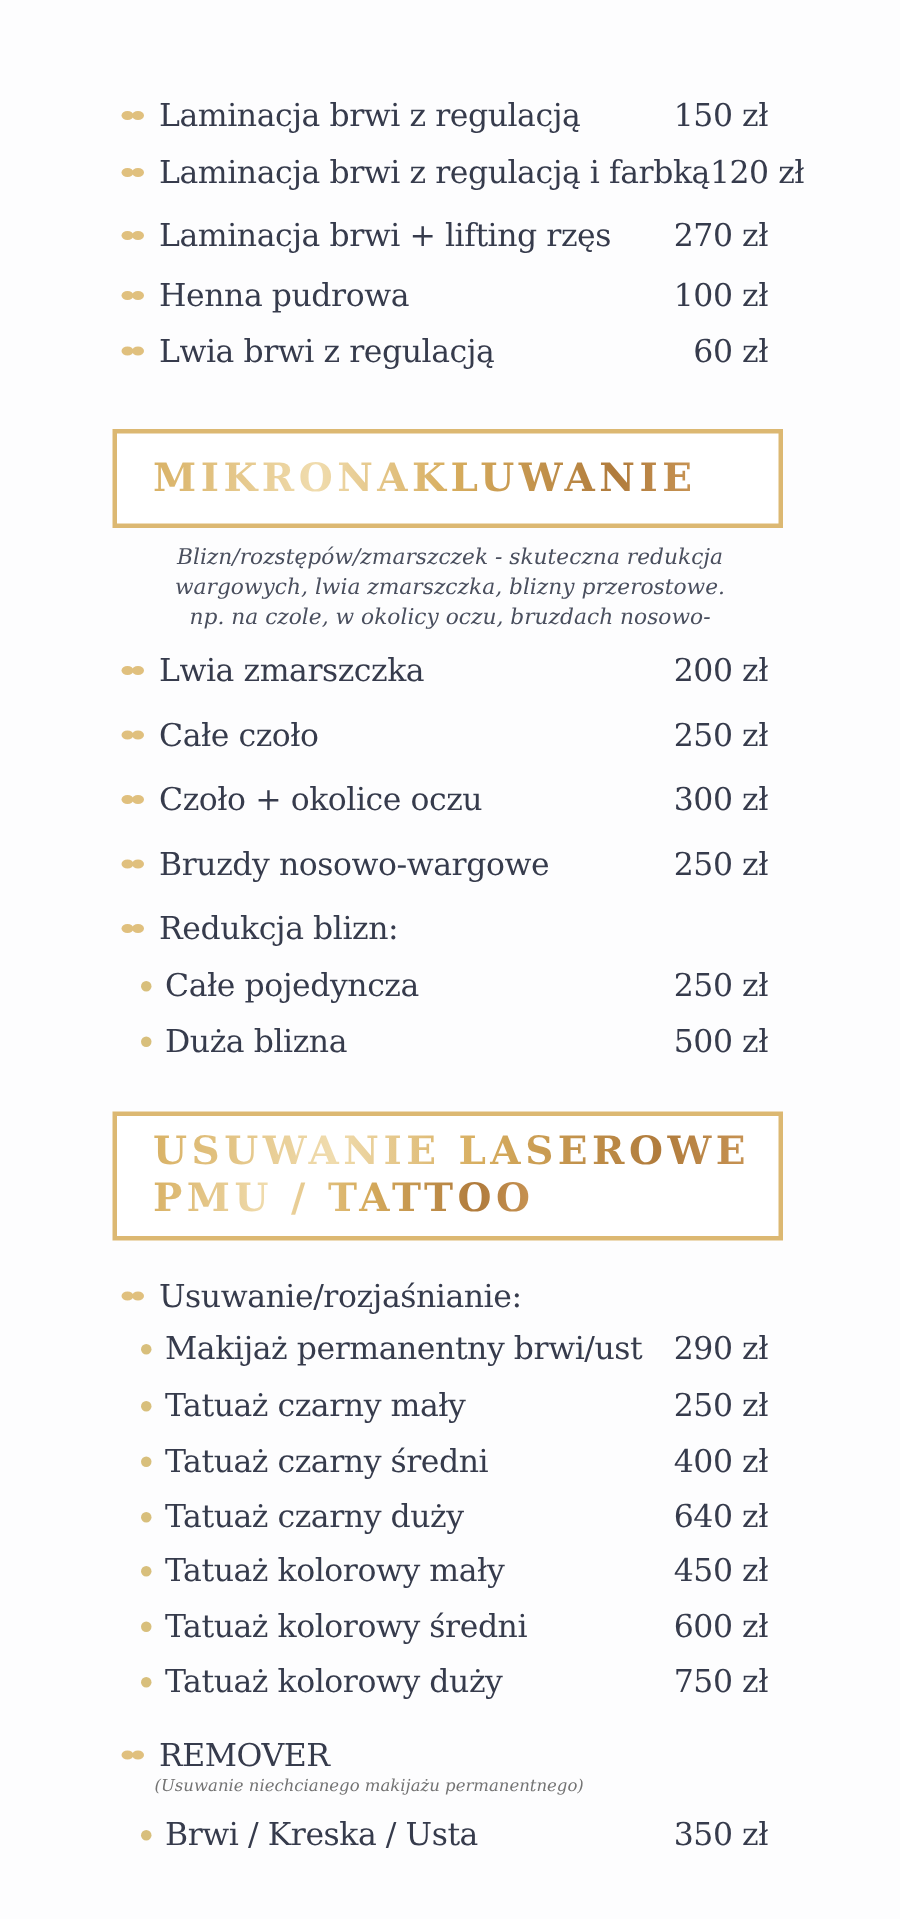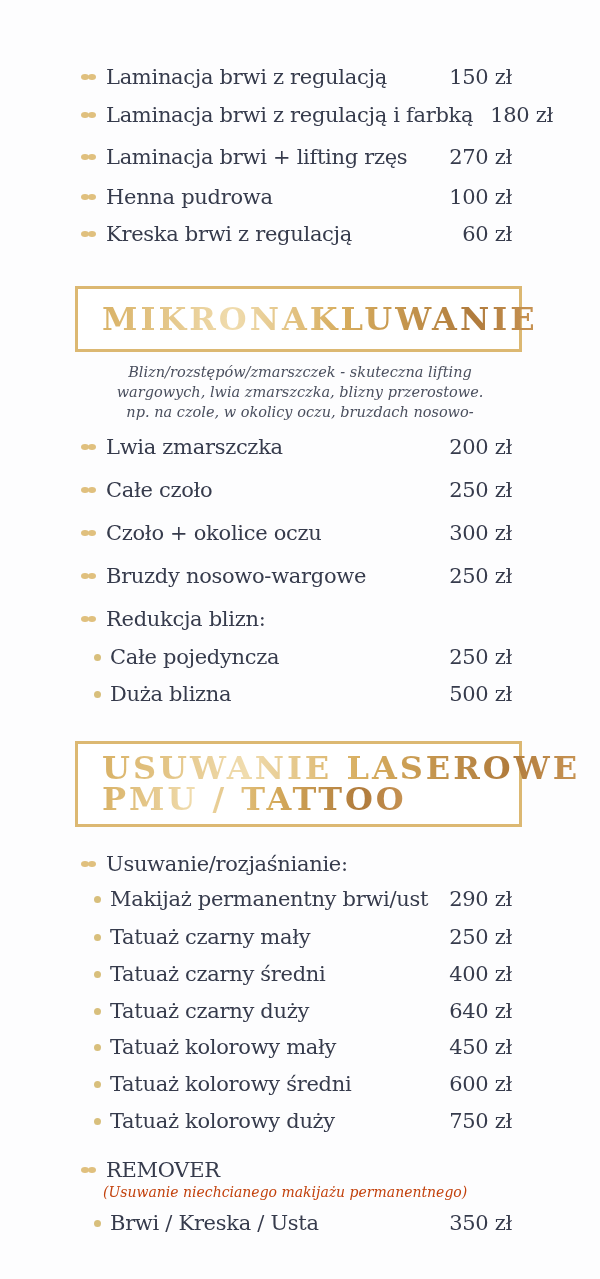--- a/index.html
+++ b/index.html
@@ -11,21 +11,21 @@
     position: relative;
   }
   .page { position: absolute; left: 0; top: 12px; width: 476px; height: 1279px; }
   .row {
     position: absolute; left: 80px; width: 432px; height: 30px;
     display: flex; align-items: center; justify-content: space-between;
     font-size: 21px; letter-spacing: -0.3px; white-space: nowrap;
   }
   .row .left { display: flex; align-items: center; }
   .row.sub { left: 94px; width: 418px; }
-  .price { text-align: left; margin-left: 17px; }
+  .price { text-align: left; }
   .ornament {
     display: inline-block; width: 18px; height: 10px; margin-right: 8px; position: relative;
   }
   .ornament::before, .ornament::after {
     content: ""; position: absolute; top: 2px; width: 8px; height: 6px;
     background: #e0c07e; border-radius: 50%;
     transform: rotate(0deg);
   }
   .ornament::before { left: 1px; }
   .ornament::after { left: 8px; }
@@ -34,82 +34,82 @@
     background: #d8bf7c; margin-right: 9px;
   }
   .frame {
     position: absolute; left: 75px; width: 441px;
     border: 3px solid #dcb872;
     background: #ffffff;
   }
   .frame-title {
     position: absolute; left: 24px;
     font-family: "DejaVu Serif", "Liberation Serif", serif;
-    font-weight: bold; font-size: 32px; letter-spacing: 3px; line-height: 31px;
+    font-weight: bold; font-size: 26px; letter-spacing: 3px; line-height: 31px;
     background: linear-gradient(90deg, #d9b266 0%, #f0dcae 30%, #d7ad5e 55%, #b07b3c 85%, #c89454 100%);
     -webkit-background-clip: text; background-clip: text; color: transparent;
     white-space: nowrap;
   }
   .desc {
     position: absolute; left: 80px; width: 440px; text-align: center;
     font-style: italic; font-size: 14.5px; line-height: 20px; color: #4a4f5e;
     font-family: "DejaVu Serif", "Liberation Serif", serif;
   }
   .note {
-    position: absolute; left: 103px; font-style: italic; font-size: 14px; color: #c2410c;
+    position: absolute; left: 103px; font-style: italic; font-size: 11px; color: #737373;
     white-space: nowrap;
   }
 </style>
 </head>
 <body>
 
 <div class="page">
 
   <div class="row" style="top:50px">
     <span class="left">
         <span class="ornament"></span>
         <span>Laminacja brwi z regulacją</span>
       </span>
     <span class="price">150 zł</span>
   </div>
   <div class="row" style="top:88px">
     <span class="left">
         <span class="ornament"></span>
         <span>Laminacja brwi z regulacją i farbką</span>
       </span>
-    <span class="price">180 zł</span>
+    <span class="price">120 zł</span>
   </div>
   <div class="row" style="top:130px">
     <span class="left">
         <span class="ornament"></span>
         <span>Laminacja brwi + lifting rzęs</span>
       </span>
     <span class="price">270 zł</span>
   </div>
   <div class="row" style="top:170px">
     <span class="left">
         <span class="ornament"></span>
         <span>Henna pudrowa</span>
       </span>
     <span class="price">100 zł</span>
   </div>
   <div class="row" style="top:207px">
     <span class="left">
         <span class="ornament"></span>
-        <span>Kreska brwi z regulacją</span>
+        <span>Lwia brwi z regulacją</span>
       </span>
     <span class="price">60 zł</span>
   </div>
 
   <div class="frame" style="top:274px;height:60px">
     <span class="frame-title" style="top:15px">MIKRONAKLUWANIE</span>
   </div>
 
   <div class="desc" style="top:350px">
-    <div>Blizn/rozstępów/zmarszczek - skuteczna lifting</div>
+    <div>Blizn/rozstępów/zmarszczek - skuteczna redukcja</div>
     <div>wargowych, lwia zmarszczka, blizny przerostowe.</div>
     <div>np. na czole, w okolicy oczu, bruzdach nosowo-</div>
   </div>
 
   <div class="row" style="top:420px">
     <span class="left">
         <span class="ornament"></span>
         <span>Lwia zmarszczka</span>
       </span>
     <span class="price">200 zł</span>

